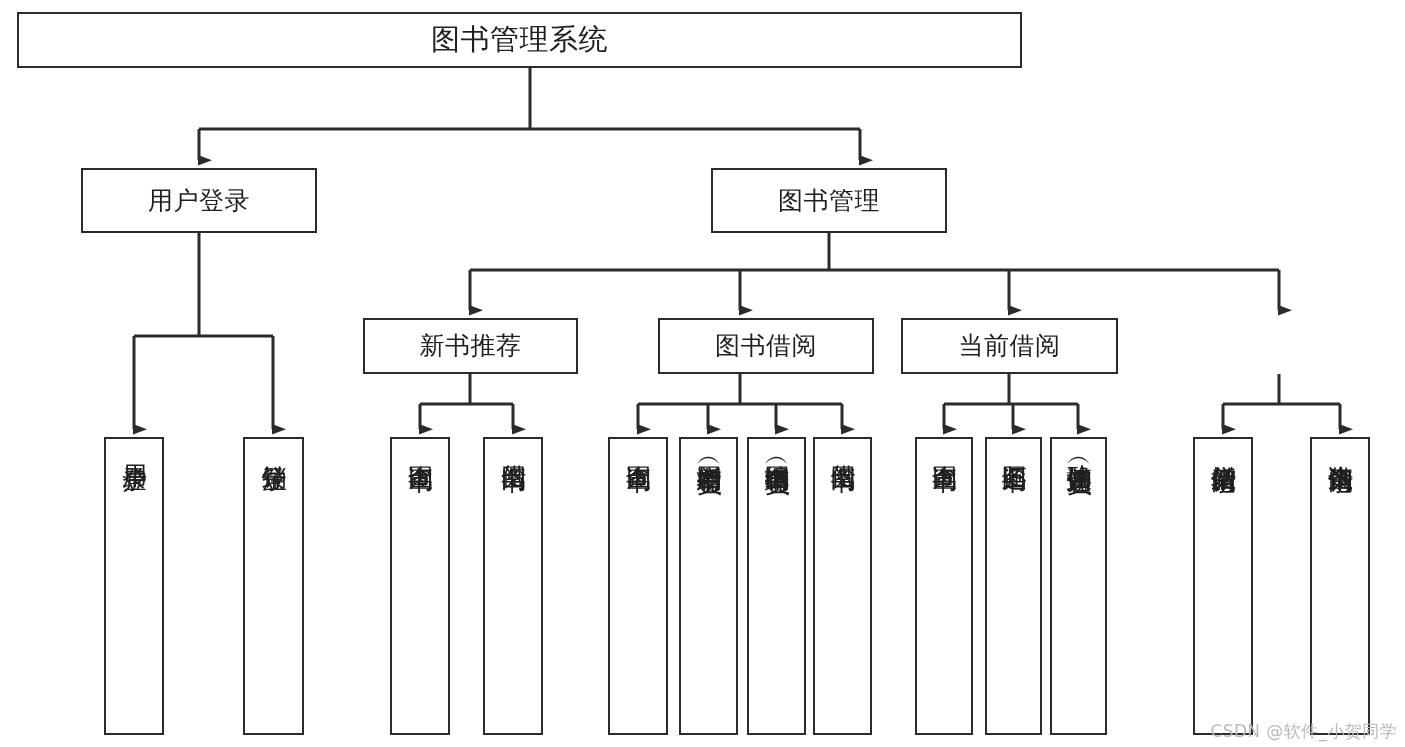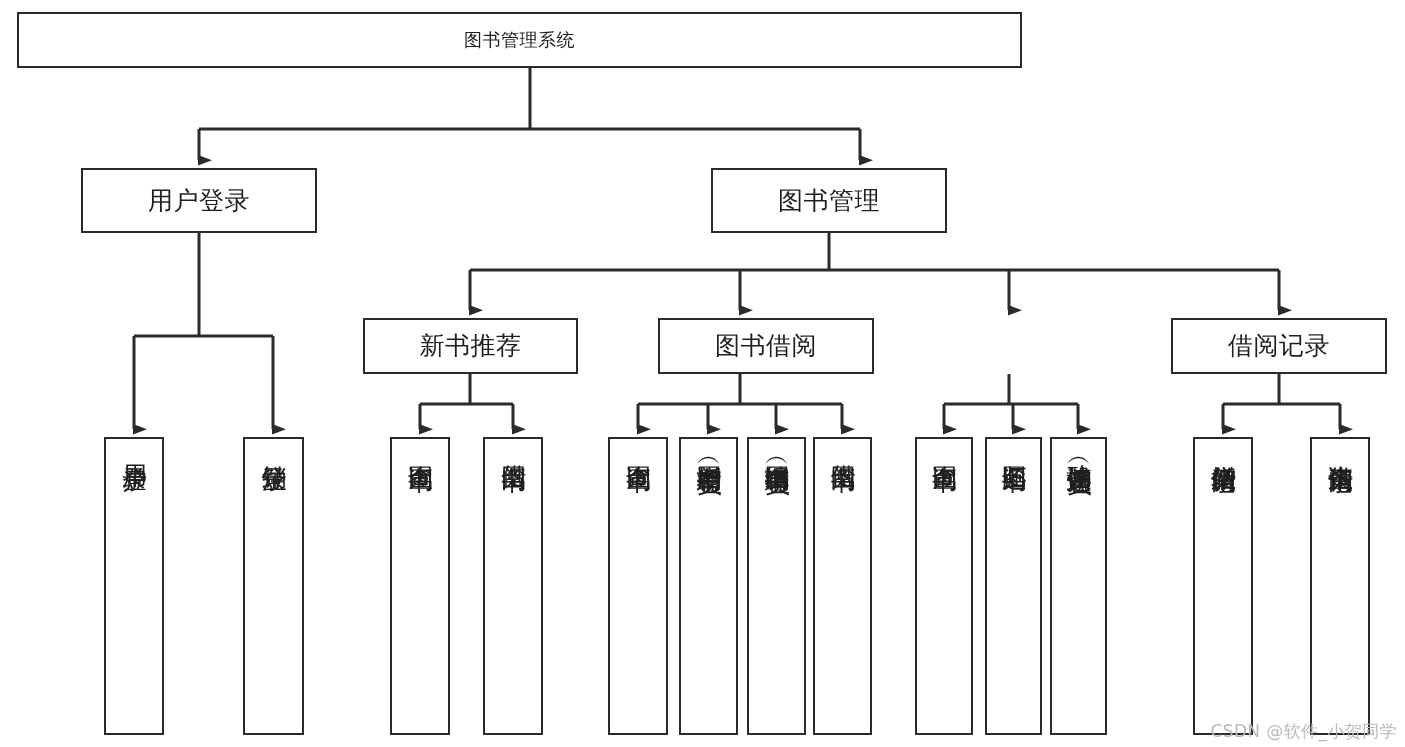--- a/index.html
+++ b/index.html
@@ -43,21 +43,21 @@
     color: #1f1f1f;
     line-height: 1.28;
   }
   
   .node.h .label {
     writing-mode: horizontal-tb;
     font-size: 25px;
     letter-spacing: 0.5px;
   }
   .node.root .label {
-    font-size: 18px;
+    font-size: 29px;
   }
   
   .node.v {
     align-items: flex-start;
     justify-content: center;
     padding-top: 6px;
   }
   .node.v .label {
     writing-mode: vertical-rl;
     text-orientation: upright;
@@ -144,22 +144,22 @@
   <div class="node h" style="left:363px;top:318px;width:215px;height:56px;">
     <span class="label">新书推荐</span>
   </div>
 
   <div class="node h" style="left:711px;top:168px;width:236px;height:65px;">
     <span class="label">图书管理</span>
   </div>
   <div class="node h" style="left:632px;top:318px;width:216px;height:56px;margin-left:26px;">
     <span class="label">图书借阅</span>
   </div>
-  <div class="node h" style="left:1171px;top:318px;width:216px;height:56px;">
-    <span class="label">借阅记录</span>
+  <div class="node h" style="left:901px;top:318px;width:217px;height:56px;">
+    <span class="label">当前借阅</span>
   </div>
 
   <div class="node v" style="left:104px;top:437px;width:60px;height:298px;">
     <span class="label">用户登录</span>
   </div>
   <div class="node v" style="left:243px;top:437px;width:61px;height:298px;">
     <span class="label">注销登录</span>
   </div>
   <div class="node v" style="left:390px;top:437px;width:60px;height:298px;">
     <span class="label">查询图书</span>

